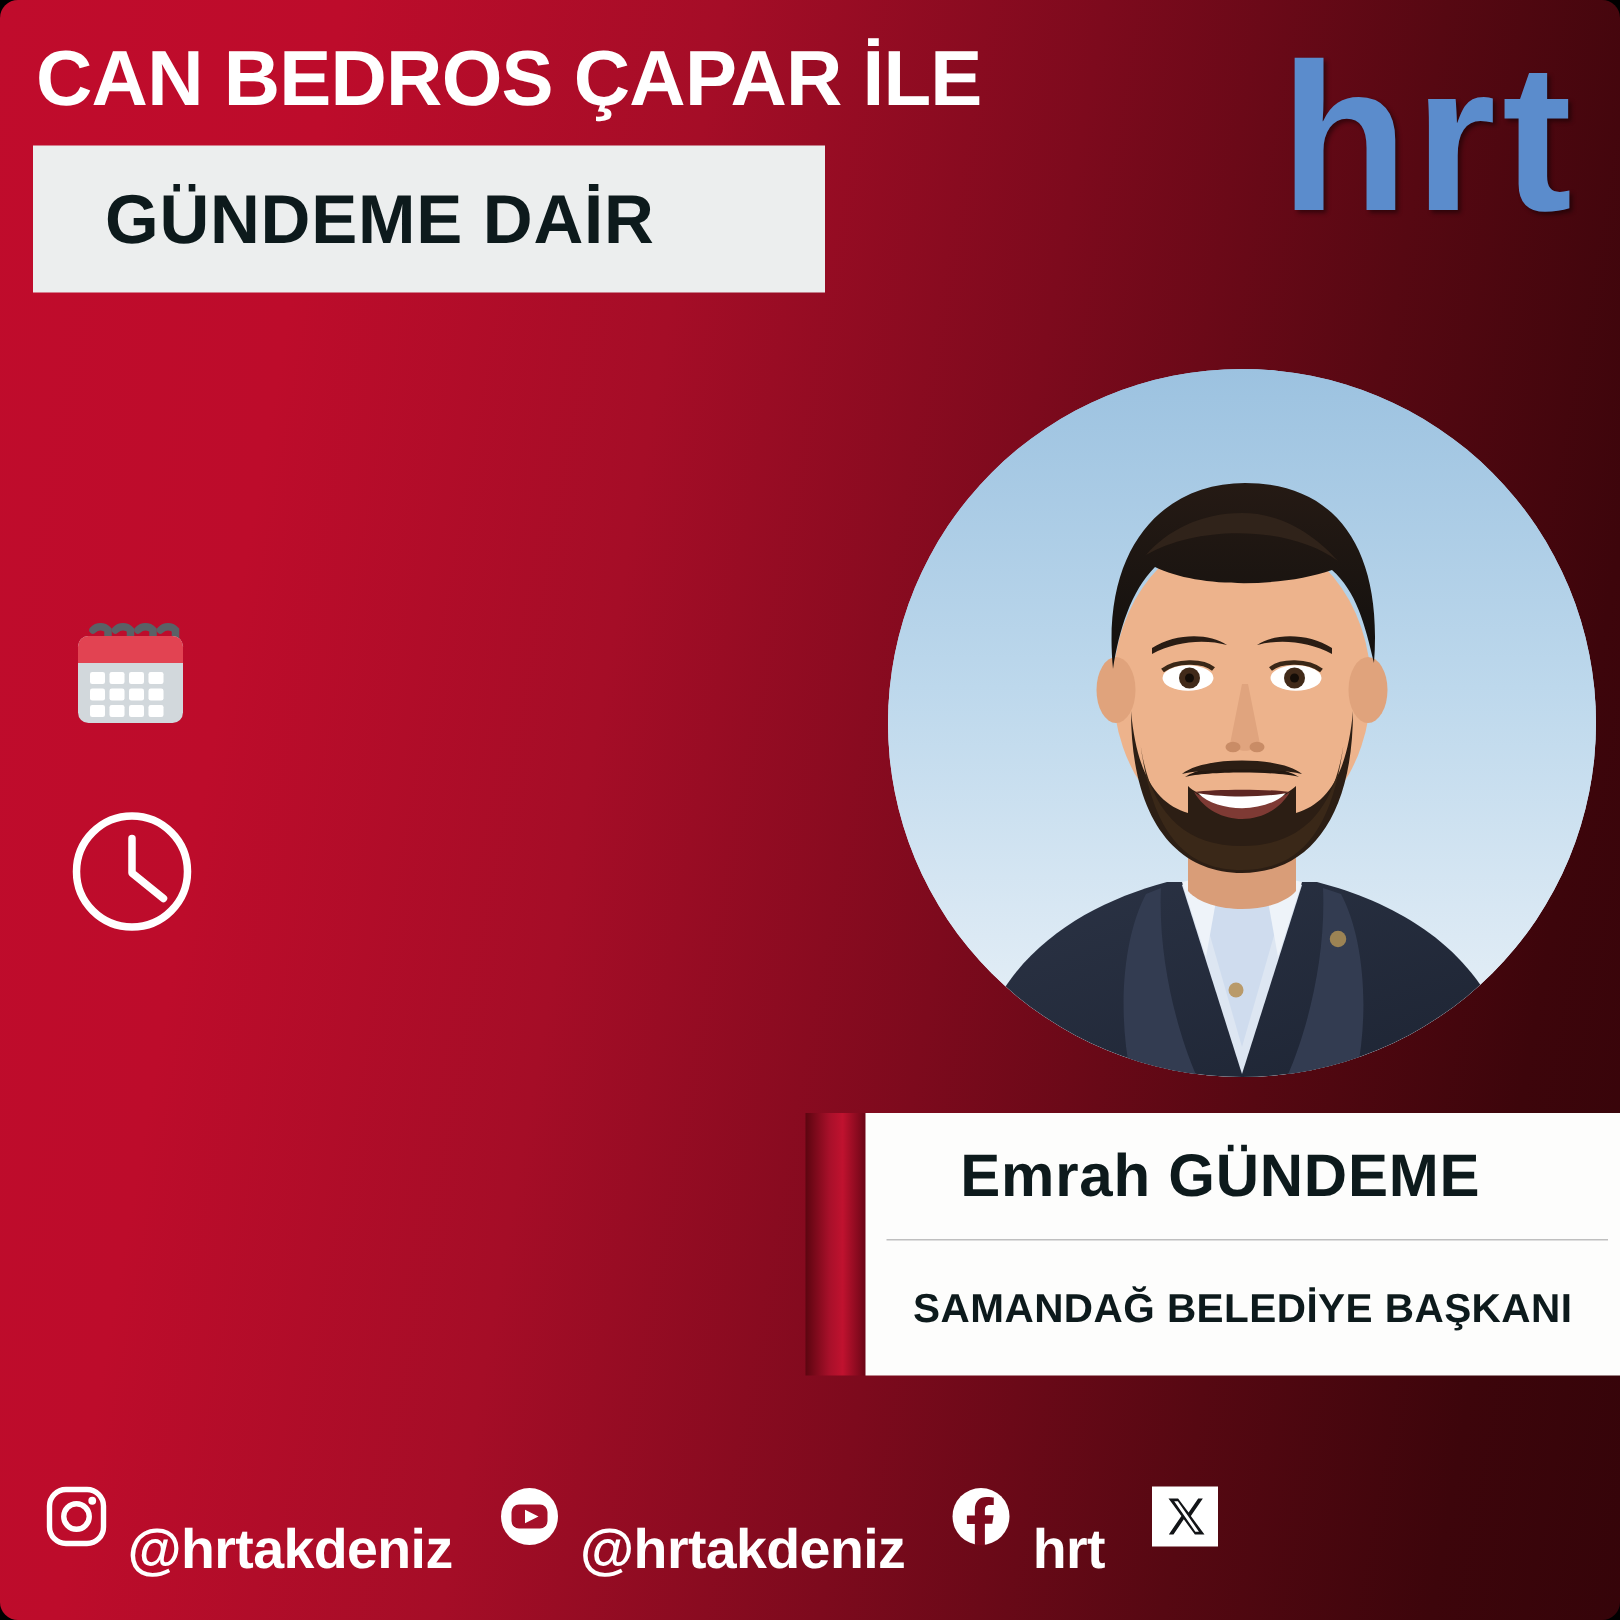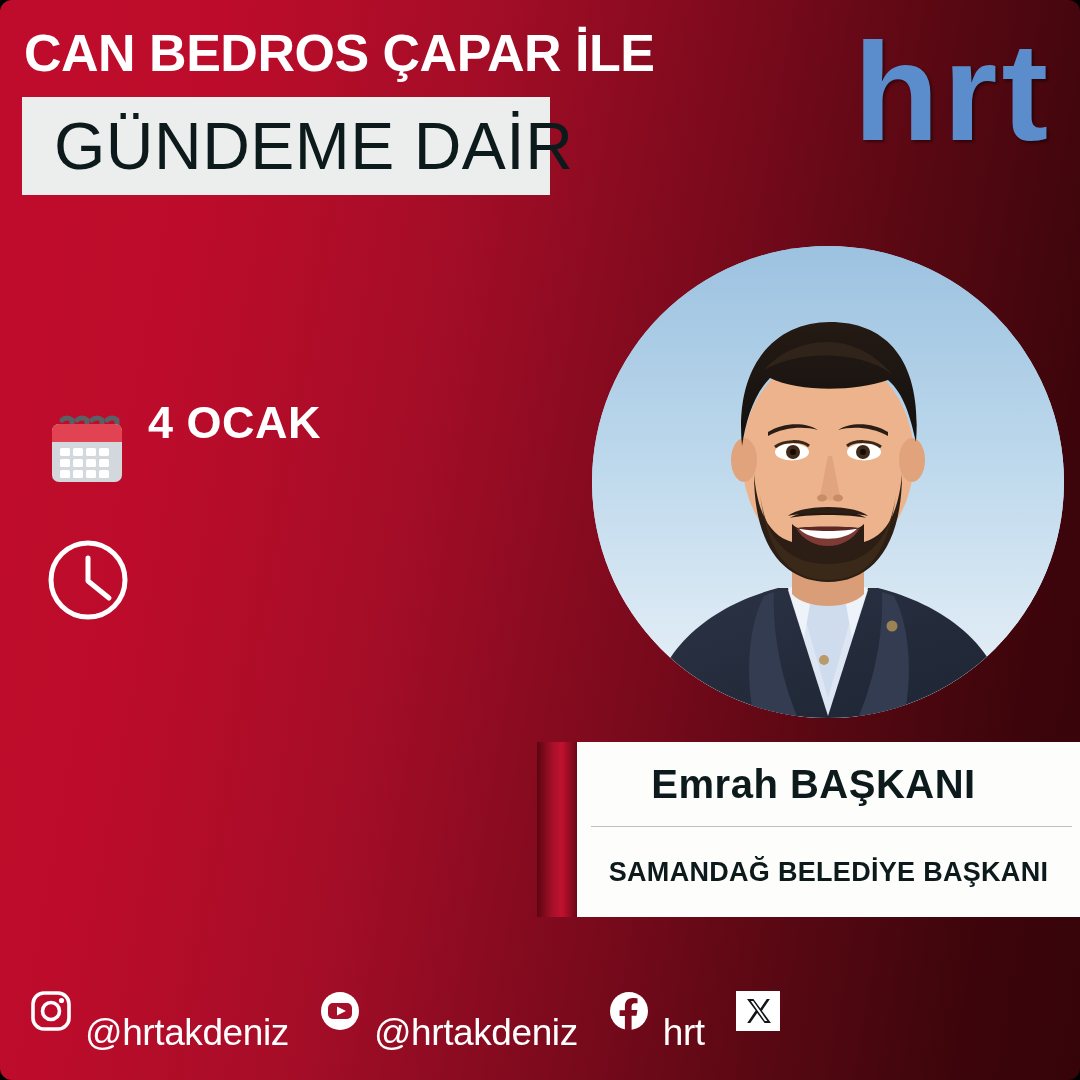--- a/index.html
+++ b/index.html
@@ -40,25 +40,25 @@
     position: absolute;
     left: 22px;
     top: 97px;
     width: 528px;
     height: 98px;
     background: #eceeee;
     display: flex;
     align-items: center;
   }
   .show-title-text {
-    font-size: 66px;
-    font-weight: normal;
+    font-size: 46px;
+    font-weight: bold;
     color: #0d1a1c;
     letter-spacing: 0.5px;
-    margin-left: 32px;
+    margin-left: 48px;
     white-space: nowrap;
   }
 
   
   .hrt-logo {
     position: absolute;
     right: 28px;
     top: 22px;
     font-size: 140px;
     font-weight: bold;
@@ -174,21 +174,21 @@
   }
   .social-item {
     display: flex;
     align-items: center;
     gap: 13px;
     margin-right: 22px;
   }
   .social-item:last-child { margin-right: 0; }
   .social-handle {
     font-size: 37px;
-    font-weight: normal;
+    font-weight: bold;
     color: #ffffff;
     letter-spacing: -0.4px;
     margin-top: 40px;
   }
   .social-icon { flex: 0 0 auto; display: block; }
 </style>
 </head>
 <body>
 
 <div class="poster">
@@ -227,21 +227,21 @@
             <rect x="42" y="55" width="10" height="8" rx="1.5"></rect>
             <rect x="55" y="55" width="10" height="8" rx="1.5"></rect>
             <rect x="16" y="66" width="10" height="8" rx="1.5"></rect>
             <rect x="29" y="66" width="10" height="8" rx="1.5"></rect>
             <rect x="42" y="66" width="10" height="8" rx="1.5"></rect>
             <rect x="55" y="66" width="10" height="8" rx="1.5"></rect>
           </g>
         </svg>
       </span>
       <span class="date-text">
-        <span>4 OCAK</span><br>
+        <br>
       </span>
     </div>
 
     <div class="time-row">
       <span class="clock-icon">
         <svg width="88" height="88" viewBox="0 0 88 88">
           <circle cx="44" cy="44" r="37" fill="none" stroke="#ffffff" stroke-width="5"></circle>
           <path d="M44 22 L44 45 L65 62" fill="none" stroke="#ffffff" stroke-width="5" stroke-linecap="round" stroke-linejoin="round"></path>
         </svg>
       </span>
@@ -323,21 +323,21 @@
       <path d="M196 270 C210 258 262 258 276 270 C262 266 210 266 196 270 Z" fill="#2c1e14"></path>
 
       <path d="M204 282 C218 306 254 306 268 282 C254 292 218 292 204 282 Z" fill="#7e3a34"></path>
       <path d="M207 283 C220 296 252 296 265 283 Z" fill="#ffffff"></path>
       <path d="M204 282 C218 286 254 286 268 282 C254 280 218 280 204 282 Z" fill="#5d2723"></path>
     </svg>
   </div>
 
   <div class="nameplate-bar"></div>
   <div class="nameplate">
-    <div class="np-name">Emrah BAŞKANI</div>
+    <div class="np-name">Emrah GÜNDEME</div>
     <div class="np-divider"></div>
     <div class="np-role">SAMANDAĞ BELEDİYE BAŞKANI</div>
   </div>
 
   <div class="social">
 
     <div class="social-item">
       <span class="social-icon">
         <svg width="42" height="42" viewBox="0 0 42 42">
           <rect x="3" y="3" width="36" height="36" rx="11" fill="none" stroke="#ffffff" stroke-width="3.6"></rect>

